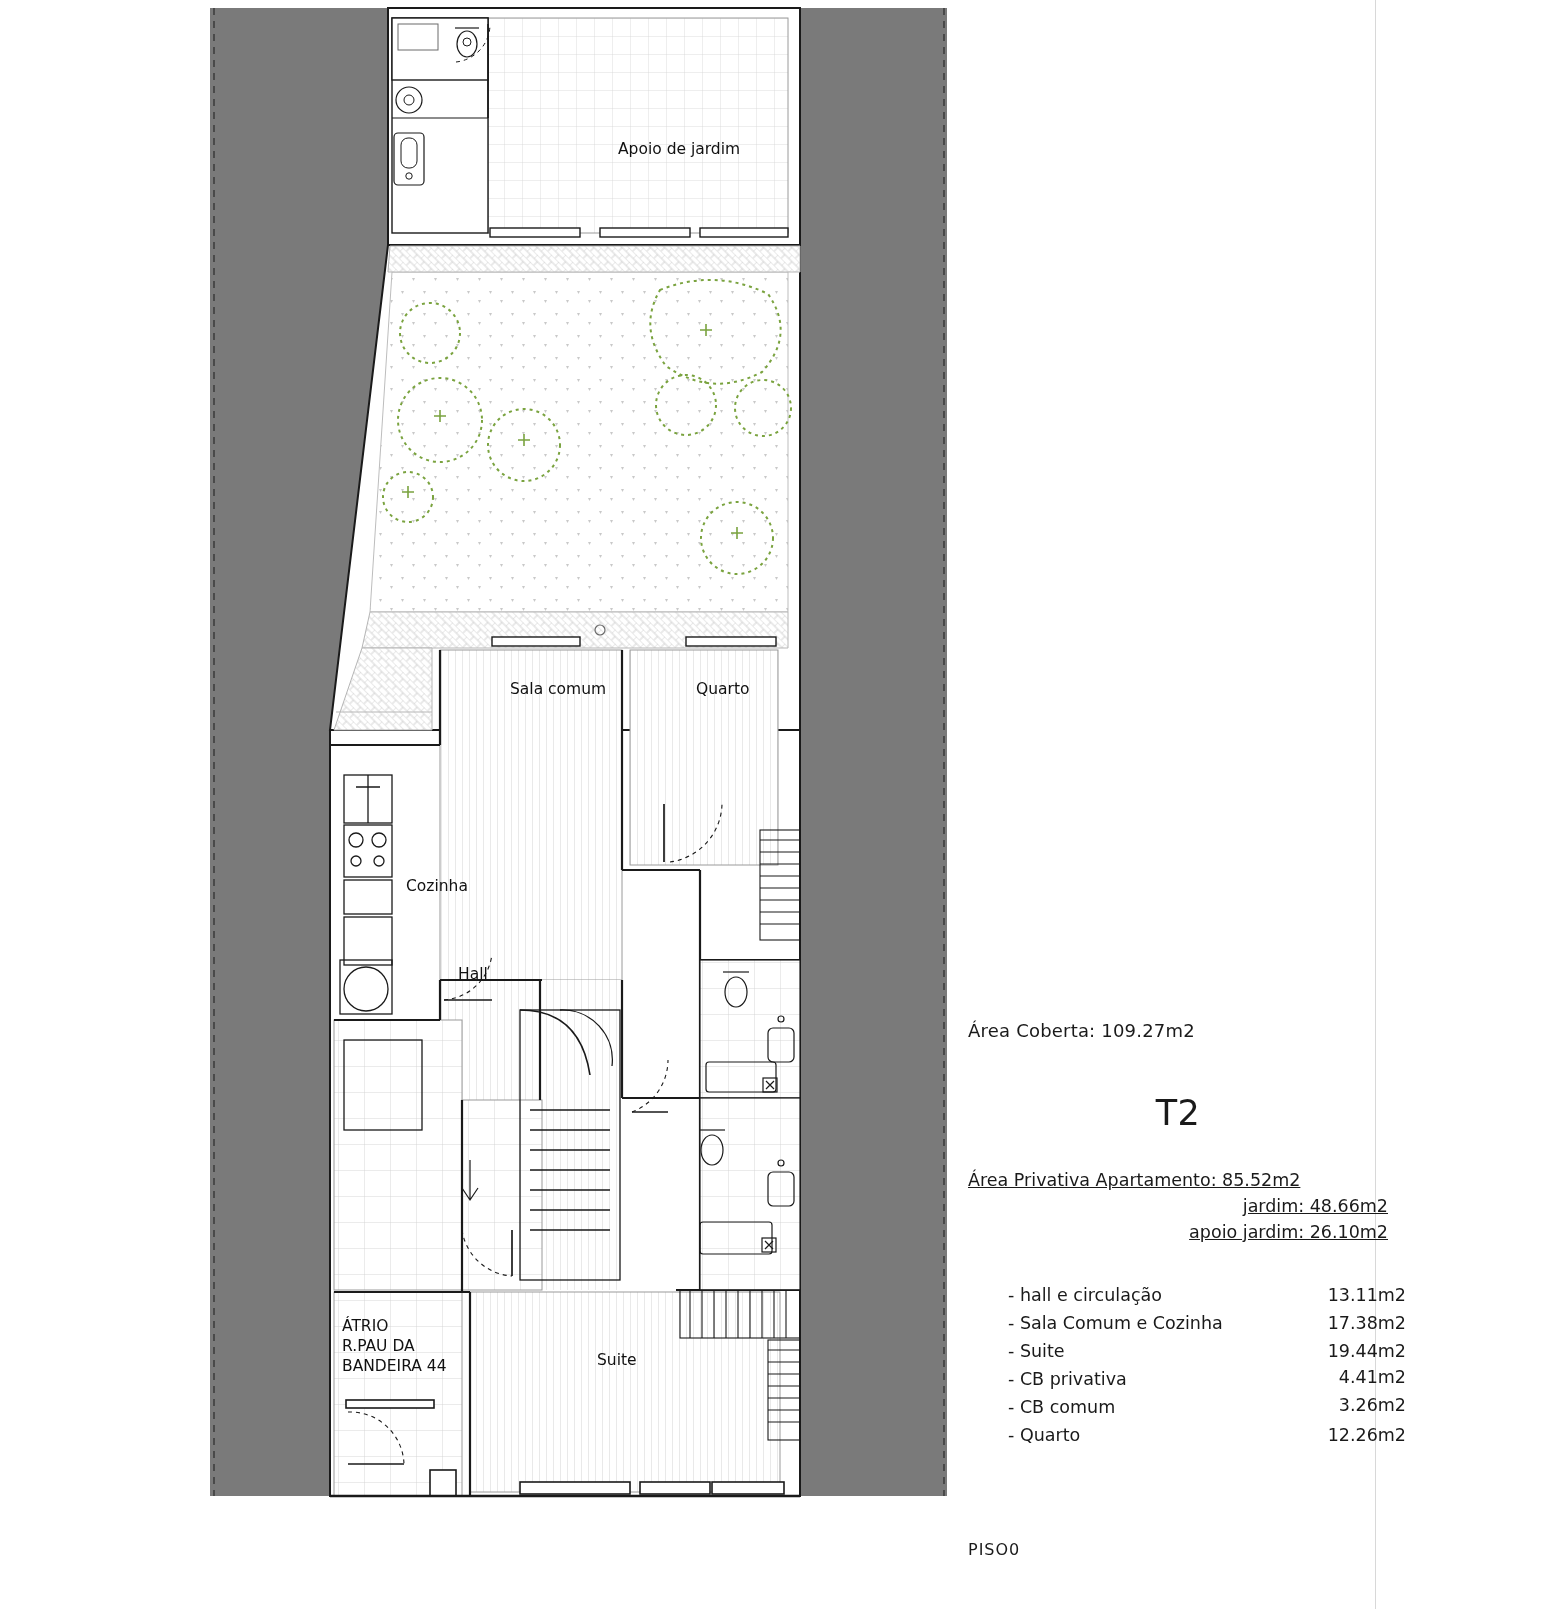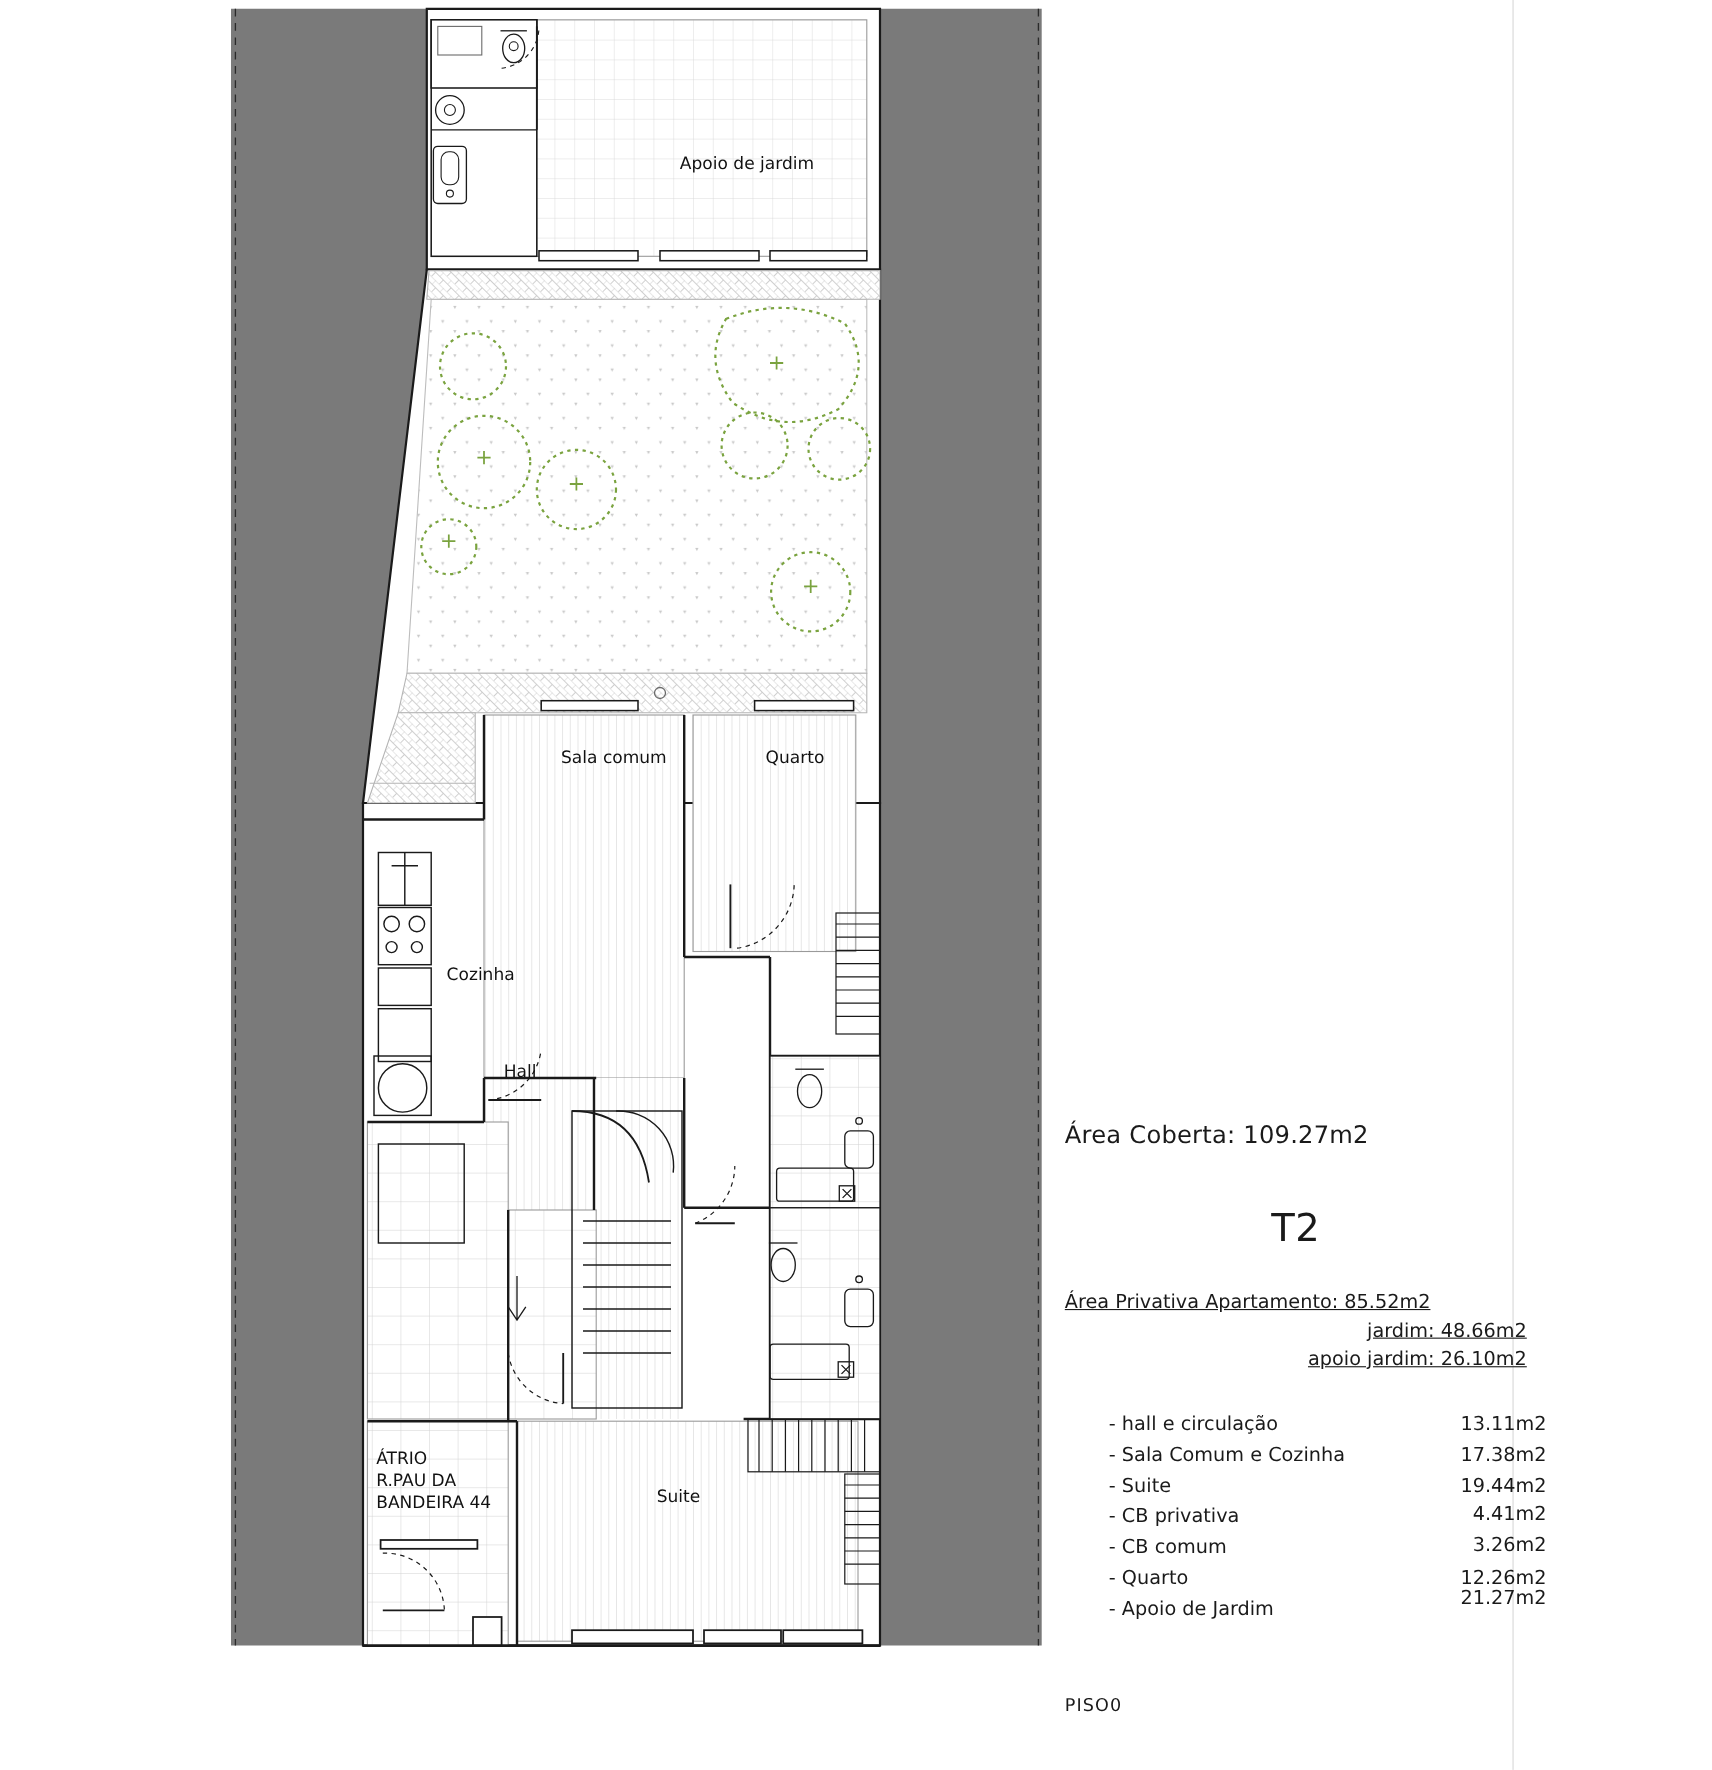--- a/index.html
+++ b/index.html
@@ -1,21 +1,21 @@
 <!DOCTYPE html>
 <html><head>
 <meta charset="utf-8">
 <style>
   html,body{margin:0;padding:0;background:#ffffff;}
   body{width:1556px;height:1609px;position:relative;font-family:"DejaVu Sans",sans-serif;color:#1a1a1a;overflow:hidden;}
   .plan{position:absolute;left:0;top:0;width:1556px;height:1609px;}
   .right-divider{position:absolute;left:1375px;top:0;width:1px;height:1609px;background:#d8d8d8;}
   
   .info{position:absolute;left:968px;top:1020px;width:420px;}
-  .line-area{font-size:22px;letter-spacing:.2px;margin:0 0 0 0;}
+  .line-area{font-size:18px;letter-spacing:.2px;margin:0 0 0 0;}
   .t2{font-size:35px;letter-spacing:.5px;margin:52px 0 34px 0;font-weight:400;text-align:center;}
   .priv{font-size:17.5px;line-height:26px;}
   .priv .r{display:block;text-align:right;text-decoration:underline;}
   .priv .r1{text-align:left;}
   .breakdown{position:absolute;left:960px;top:1285px;width:420px;font-size:17.5px;margin-left:48px;}
   .brow{position:relative;height:28px;}
   .brow .lbl{position:absolute;left:0;top:0;white-space:nowrap;}
   .brow .val{position:absolute;left:278px;top:0;width:120px;text-align:right;}
   .brow.b4 .val,.brow.b5 .val{top:-2px;}
   .brow.b7 .val{top:-10px;}
@@ -300,19 +300,15 @@
     <span class="val">4.41m2</span>
   </div>
   <div class="brow b5">
     <span class="lbl">- CB comum</span>
     <span class="val">3.26m2</span>
   </div>
   <div class="brow b6">
     <span class="lbl">- Quarto</span>
     <span class="val">12.26m2</span>
   </div>
-  <div class="brow b7">
-    <span class="lbl">- Apoio de Jardim</span>
-    <span class="val">21.27m2</span>
-  </div>
 </div>
 
 <div class="piso">PISO0</div>
 
 </body></html>

